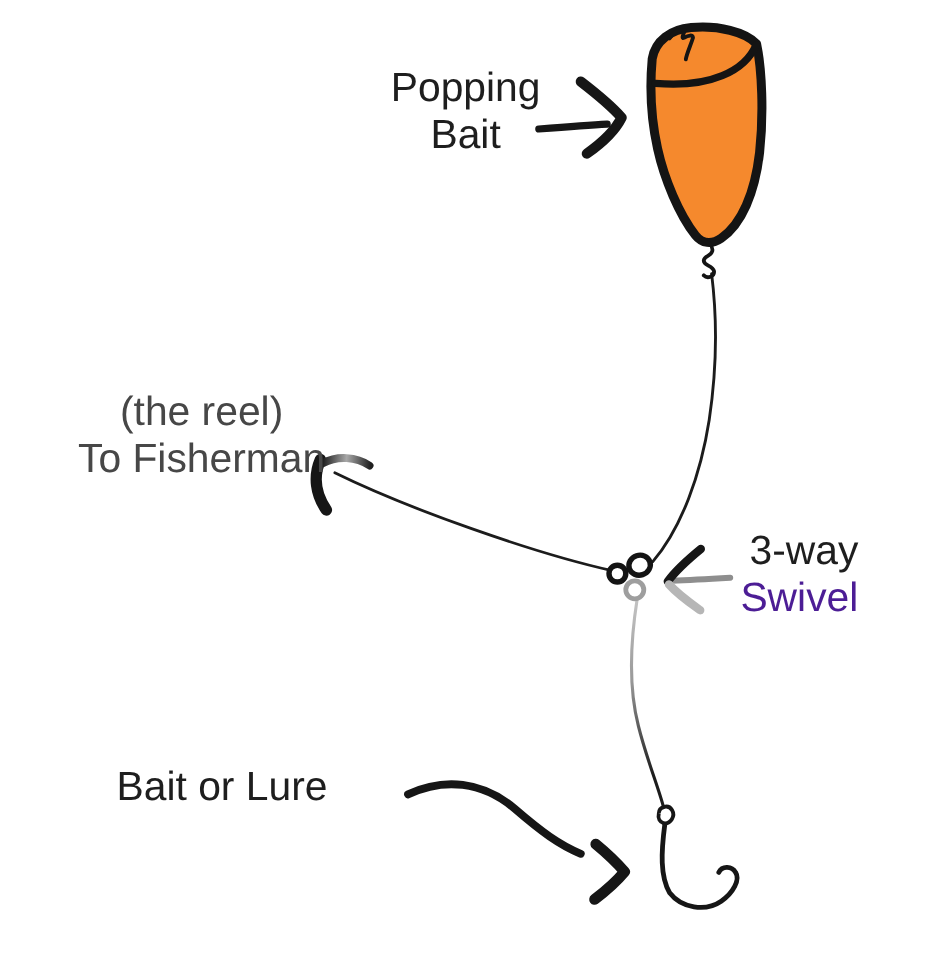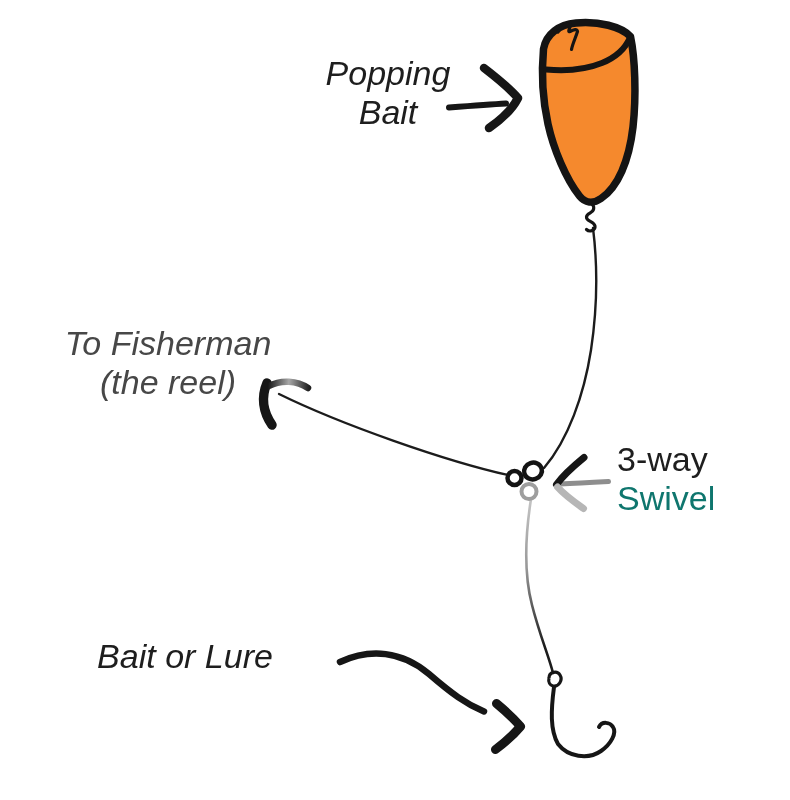--- a/index.html
+++ b/index.html
@@ -11,24 +11,25 @@
     font-family:"Liberation Sans", sans-serif;
   }
   .stage svg{position:absolute;left:0;top:0;}
   .label{
     position:absolute;
     font-size:34px;
     line-height:39px;
     color:#1e1e1e;
     white-space:nowrap;
     letter-spacing:0px;
+    text-align:right;
   }
-  .center{transform:translateX(-50%);text-align:center;font-style:italic;}
+  .center{transform:translateX(-50%);text-align:center;}
   .label-fisherman{color:#474747;}
-  .gray-text{color:#0f766e;}
+  .gray-text{color:#4c1d95;}
 </style>
 </head>
 <body>
 
 <div class="stage">
 
   <svg width="790" height="800" viewBox="0 0 790 800">
     <defs>
       <linearGradient id="leadGrad" gradientUnits="userSpaceOnUse" x1="528" y1="500" x2="552" y2="645">
         <stop offset="0" stop-color="#c3c3c3"></stop>
@@ -93,22 +94,22 @@
       <path d="M496.5,703.5 C505,710.5 514,719 520.5,726.5 C513,735.5 503.5,743.5 495.5,749.5" fill="none" stroke="#161616" stroke-width="9" stroke-linecap="round" stroke-linejoin="round"></path>
     </g>
   </svg>
 
   <div class="label center" style="left:388px;top:54px">
     <div>Popping</div>
     <div>Bait</div>
   </div>
 
   <div class="label center label-fisherman" style="left:168px;top:324px">
+    <div>(the reel)</div>
     <div>To Fisherman</div>
-    <div>(the reel)</div>
   </div>
 
   <div class="label" style="left:617px;top:440px">
     <div>3-way</div>
     <div class="gray-text">Swivel</div>
   </div>
 
   <div class="label center" style="left:185px;top:637px">
     <div>Bait or Lure</div>
   </div>

